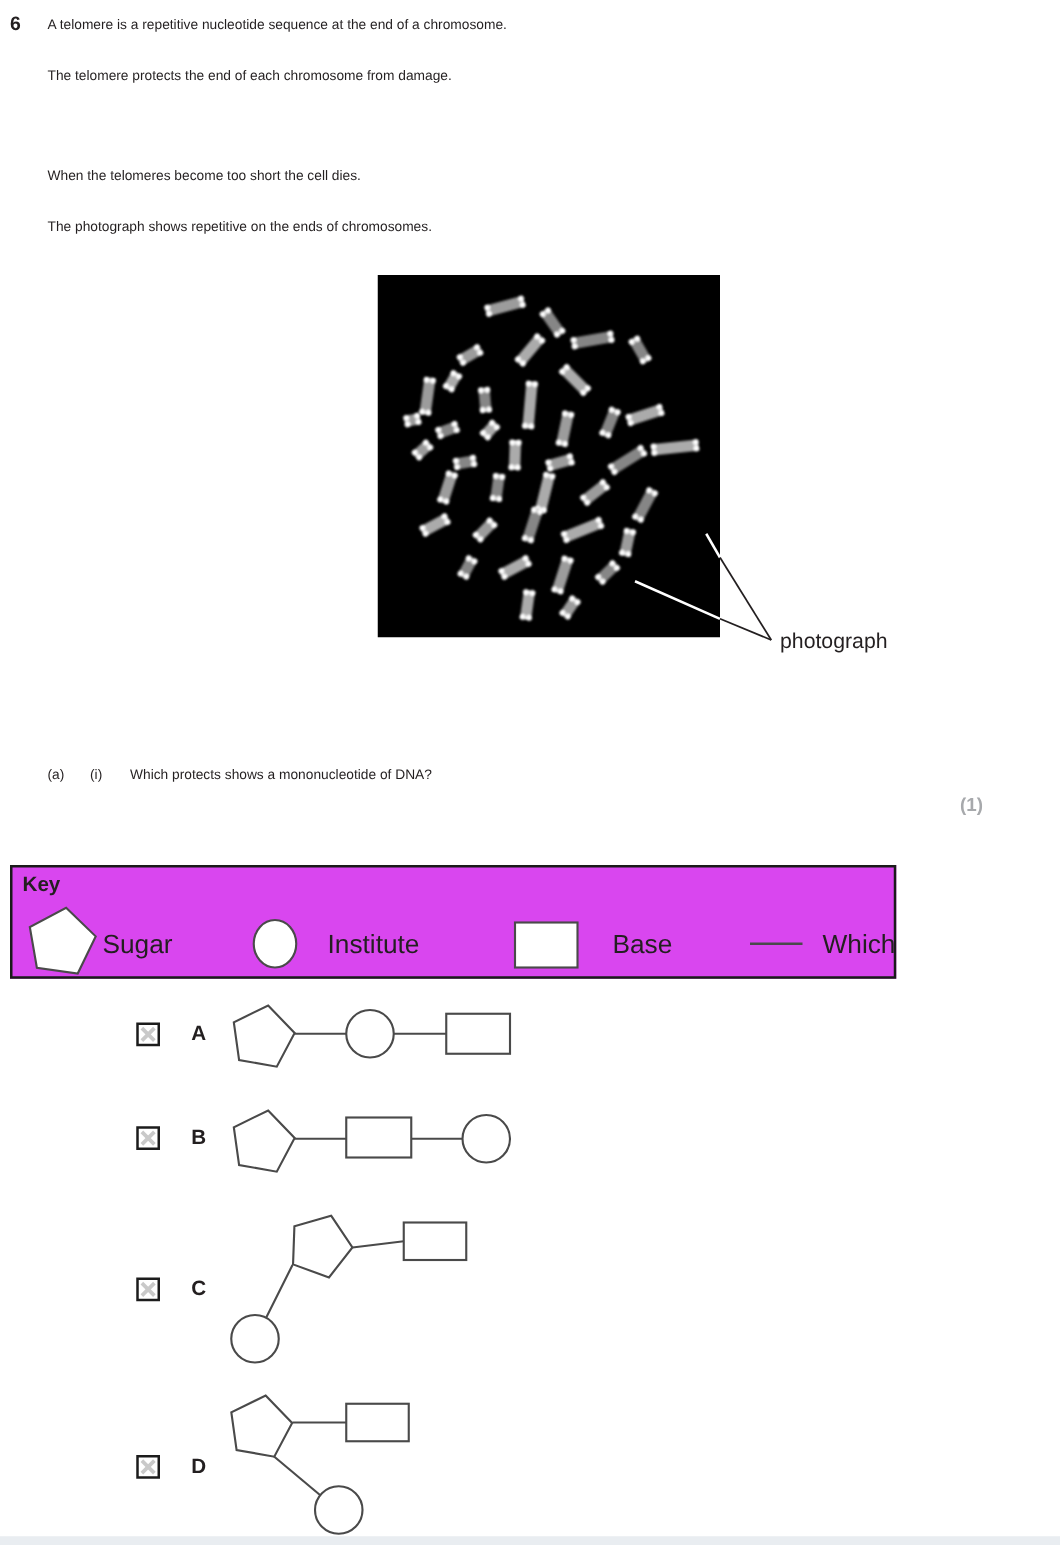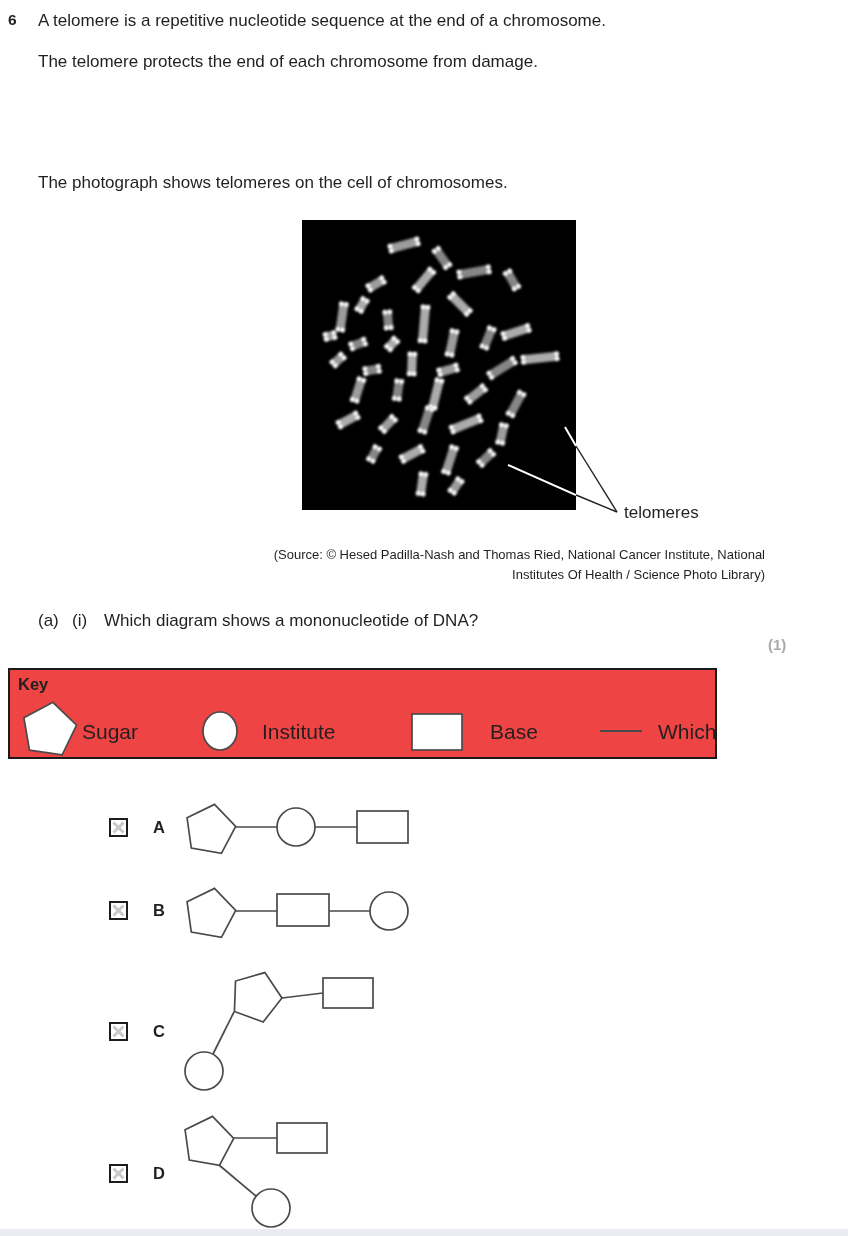--- a/index.html
+++ b/index.html
@@ -1,47 +1,48 @@
 <!DOCTYPE html>
 <html><head>
 <meta charset="utf-8">
 <style>
   html,body{margin:0;padding:0;background:#ffffff;}
   #page{position:relative;width:848px;height:1236px;background:#ffffff;overflow:hidden;
         font-family:"Liberation Sans","DejaVu Sans",sans-serif;color:#231f20;}
   .abs{position:absolute;}
-  .body-line{font-size:17px;line-height:19px;white-space:nowrap;}
+  .body-line{font-size:11px;line-height:19px;white-space:nowrap;}
   .qnum{font-weight:bold;font-size:15.5px;}
   .source{font-size:13px;line-height:20px;text-align:right;white-space:nowrap;}
   .marks{color:#a7a9ac;font-weight:bold;font-size:15px;}
   
   #figure-wrap{left:302px;top:220px;width:430px;height:312px;}
   #photo-svg{position:absolute;left:0;top:0;}
   #annot-svg{position:absolute;left:0;top:0;}
   #telomeres-label{position:absolute;left:322px;top:283px;font-size:17px;}
   
-  #key-box{left:8px;top:668px;width:705px;height:87px;border:2px solid #1a1a1a;background:#ef4444;}
+  #key-box{left:8px;top:692px;width:705px;height:87px;border:2px solid #1a1a1a;background:#d946ef;}
   #key-box .key-title{position:absolute;left:8px;top:5px;font-weight:bold;font-size:16.5px;}
   .key-label{position:absolute;top:50px;font-size:21px;}
   
   .answer-box{position:absolute;width:15px;height:15px;border:2px solid #1c1c1c;background:#fff;}
   .opt-letter{position:absolute;font-weight:bold;font-size:16.5px;}
   svg .shape{fill:#ffffff;stroke:#4a4a4a;stroke-width:1.7;}
   svg .bond{stroke:#4a4a4a;stroke-width:1.7;}
   #bottom-band{left:0;bottom:0;width:848px;height:7px;background:#e9edf1;}
 </style>
 </head>
 <body>
 
 <div id="page">
 
   <div class="abs qnum" style="left:8px;top:11px;">6</div>
   <div class="abs body-line" style="left:38px;top:11px;">A telomere is a repetitive nucleotide sequence at the end of a chromosome.</div>
   <div class="abs body-line" style="left:38px;top:52px;">The telomere protects the end of each chromosome from damage.</div>
-  <div class="abs body-line" style="left:38px;top:173px;">The photograph shows telomeres on the cell of chromosomes.</div>
+  <div class="abs body-line" style="left:38px;top:132px;">When the telomeres become too short the cell dies.</div>
+  <div class="abs body-line" style="left:38px;top:173px;">The photograph shows repetitive on the ends of chromosomes.</div>
 
   <div class="abs" id="figure-wrap">
     <svg id="photo-svg" width="274" height="290" viewBox="0 0 274 290">
       <defs>
         <filter id="soften" x="-50%" y="-50%" width="200%" height="200%">
           <feGaussianBlur stdDeviation="0.8"></feGaussianBlur>
         </filter>
       </defs>
       <rect x="0" y="0" width="274" height="290" fill="#000000"></rect>
       <g id="chromo-layer">
@@ -320,32 +321,28 @@
           </g>
         </g>
 
       <line x1="263" y1="207" x2="274" y2="226" stroke="#ffffff" stroke-width="2"></line>
       <line x1="206" y1="245" x2="274" y2="275" stroke="#ffffff" stroke-width="2"></line>
     </svg>
     <svg id="annot-svg" width="430" height="312" viewBox="0 0 430 312">
       <line x1="274" y1="226" x2="315" y2="292" stroke="#231f20" stroke-width="1.4"></line>
       <line x1="274" y1="275" x2="315" y2="292" stroke="#231f20" stroke-width="1.4"></line>
     </svg>
-    <div id="telomeres-label">telomeres</div>
-  </div>
-
-  <div class="abs source" style="left:100px;top:545px;width:665px;">
-    <div>(Source: © Hesed Padilla-Nash and Thomas Ried, National Cancer Institute, National</div>
-    <div>Institutes Of Health / Science Photo Library)</div>
-  </div>
+    <div id="telomeres-label">photograph</div>
+  </div>
+
 
   <div class="abs body-line" style="left:38px;top:611px;">
     <span style="position:absolute;left:0;">(a)</span>
     <span style="position:absolute;left:34px;">(i)</span>
-    <span style="position:absolute;left:66px;white-space:nowrap;">Which diagram shows a mononucleotide of DNA?</span>
+    <span style="position:absolute;left:66px;white-space:nowrap;">Which protects shows a mononucleotide of DNA?</span>
   </div>
   <div class="abs marks" style="left:768px;top:636px;">(1)</div>
 
   <div class="abs" id="key-box">
     <span class="key-title">Key</span>
     <svg class="abs" style="left:8px;top:30px;" width="62" height="58" viewBox="0 0 62 58">
       <polygon class="shape" points="0,-28 26.6,-8.7 16.5,22.7 -16.5,22.7 -26.6,-8.7" transform="translate(31,30) rotate(8)"></polygon>
     </svg>
     <span class="key-label" style="left:72px;">Sugar</span>
     <svg class="abs" style="left:190px;top:40px;" width="40" height="42" viewBox="0 0 40 42">

